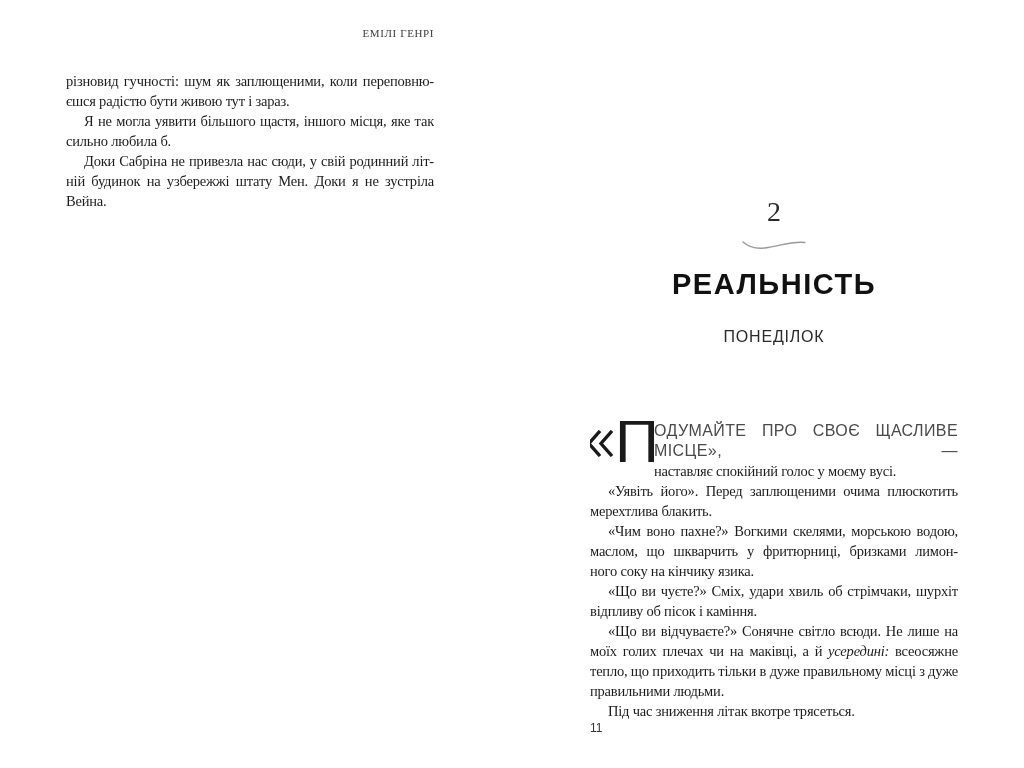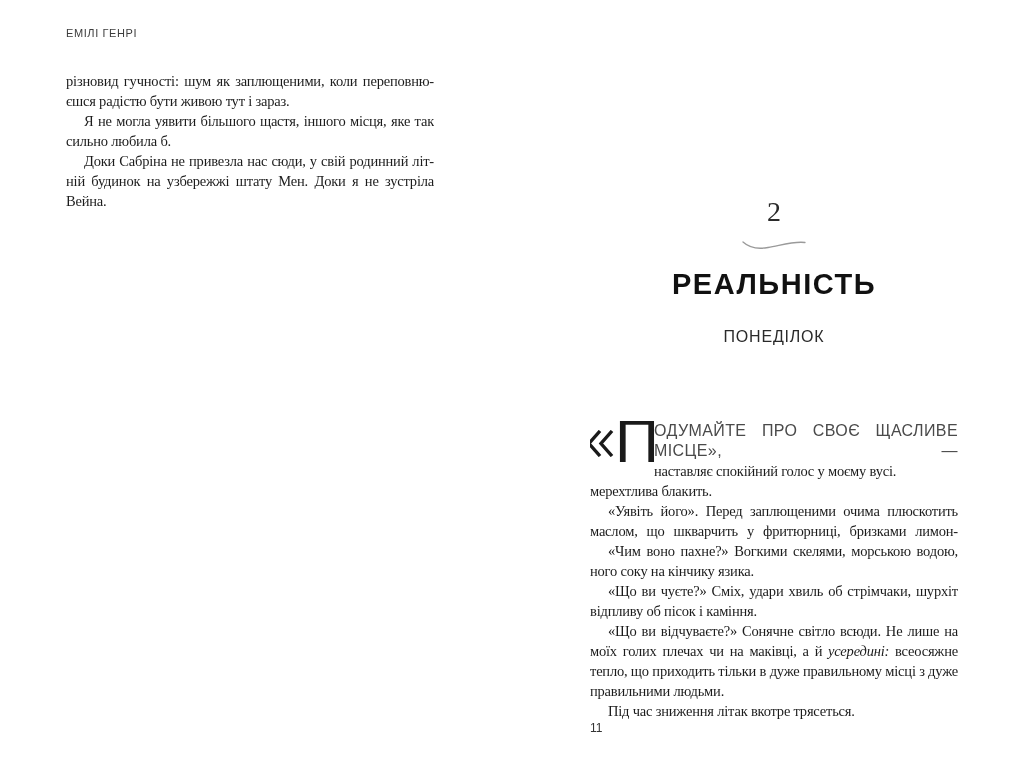--- a/index.html
+++ b/index.html
@@ -10,22 +10,22 @@
     color: #1c1c1c;
     position: relative;
     overflow: hidden;
   }
   .col { position: absolute; top: 0; width: 368px; height: 768px; }
   #left-col  { left: 66px; }
   #right-col { left: 590px; }
 
   .running-header {
     position: absolute; top: 27px; left: 0; width: 100%;
-    text-align: left;
-    font-family: Liberation Sans, sans-serif;
+    text-align: right;
+    font-family: Liberation Serif, serif;
     font-size: 11px; letter-spacing: 0.6px;
     color: #3c3c3c;
   }
 
   .body-text {
     position: absolute; left: 0; width: 368px;
     font-size: 14.5px; line-height: 20px; letter-spacing: -0.2px;
     overflow: hidden;
   }
   #left-body  { top: 71px; }
@@ -115,24 +115,24 @@
         <svg width="26" height="27" viewBox="0 0 26 27">
           <path d="M12,1 L1,13.5 L12,26" fill="none" stroke="#1a1a1a" stroke-width="3.4"></path>
           <path d="M24,1 L13,13.5 L24,26" fill="none" stroke="#1a1a1a" stroke-width="3.4"></path>
         </svg>
       </span>
       <span class="drop-cap">П</span>
       <div class="line caps-line">ОДУМАЙТЕ ПРО СВОЄ ЩАСЛИВЕ МІСЦЕ», —</div>
       <div class="line last serif-line">наставляє спокійний голос у моєму вусі.</div>
     </div>
     <div>
+        <div class="line indent">«Уявіть його». Перед заплющеними очима плюскотить</div>
         <div class="line last">мерехтлива блакить.</div>
-        <div class="line indent">«Уявіть його». Перед заплющеними очима плюскотить</div>
+        <div class="line indent">«Чим воно пахне?» Вогкими скелями, морською водою,</div>
         <div class="line">маслом, що шкварчить у фритюрниці, бризками лимон-</div>
-        <div class="line indent">«Чим воно пахне?» Вогкими скелями, морською водою,</div>
         <div class="line last">ного соку на кінчику язика.</div>
         <div class="line indent">«Що ви чуєте?» Сміх, удари хвиль об стрімчаки, шурхіт</div>
         <div class="line last">відпливу об пісок і каміння.</div>
         <div class="line indent">«Що ви відчуваєте?» Сонячне світло всюди. Не лише на</div>
         <div class="line">моїх голих плечах чи на маківці, а й <em>усередині:</em> всеосяжне</div>
         <div class="line">тепло, що приходить тільки в дуже правильному місці з дуже</div>
         <div class="line last">правильними людьми.</div>
         <div class="line last indent">Під час зниження літак вкотре трясеться.</div>
       </div>
   </div>

